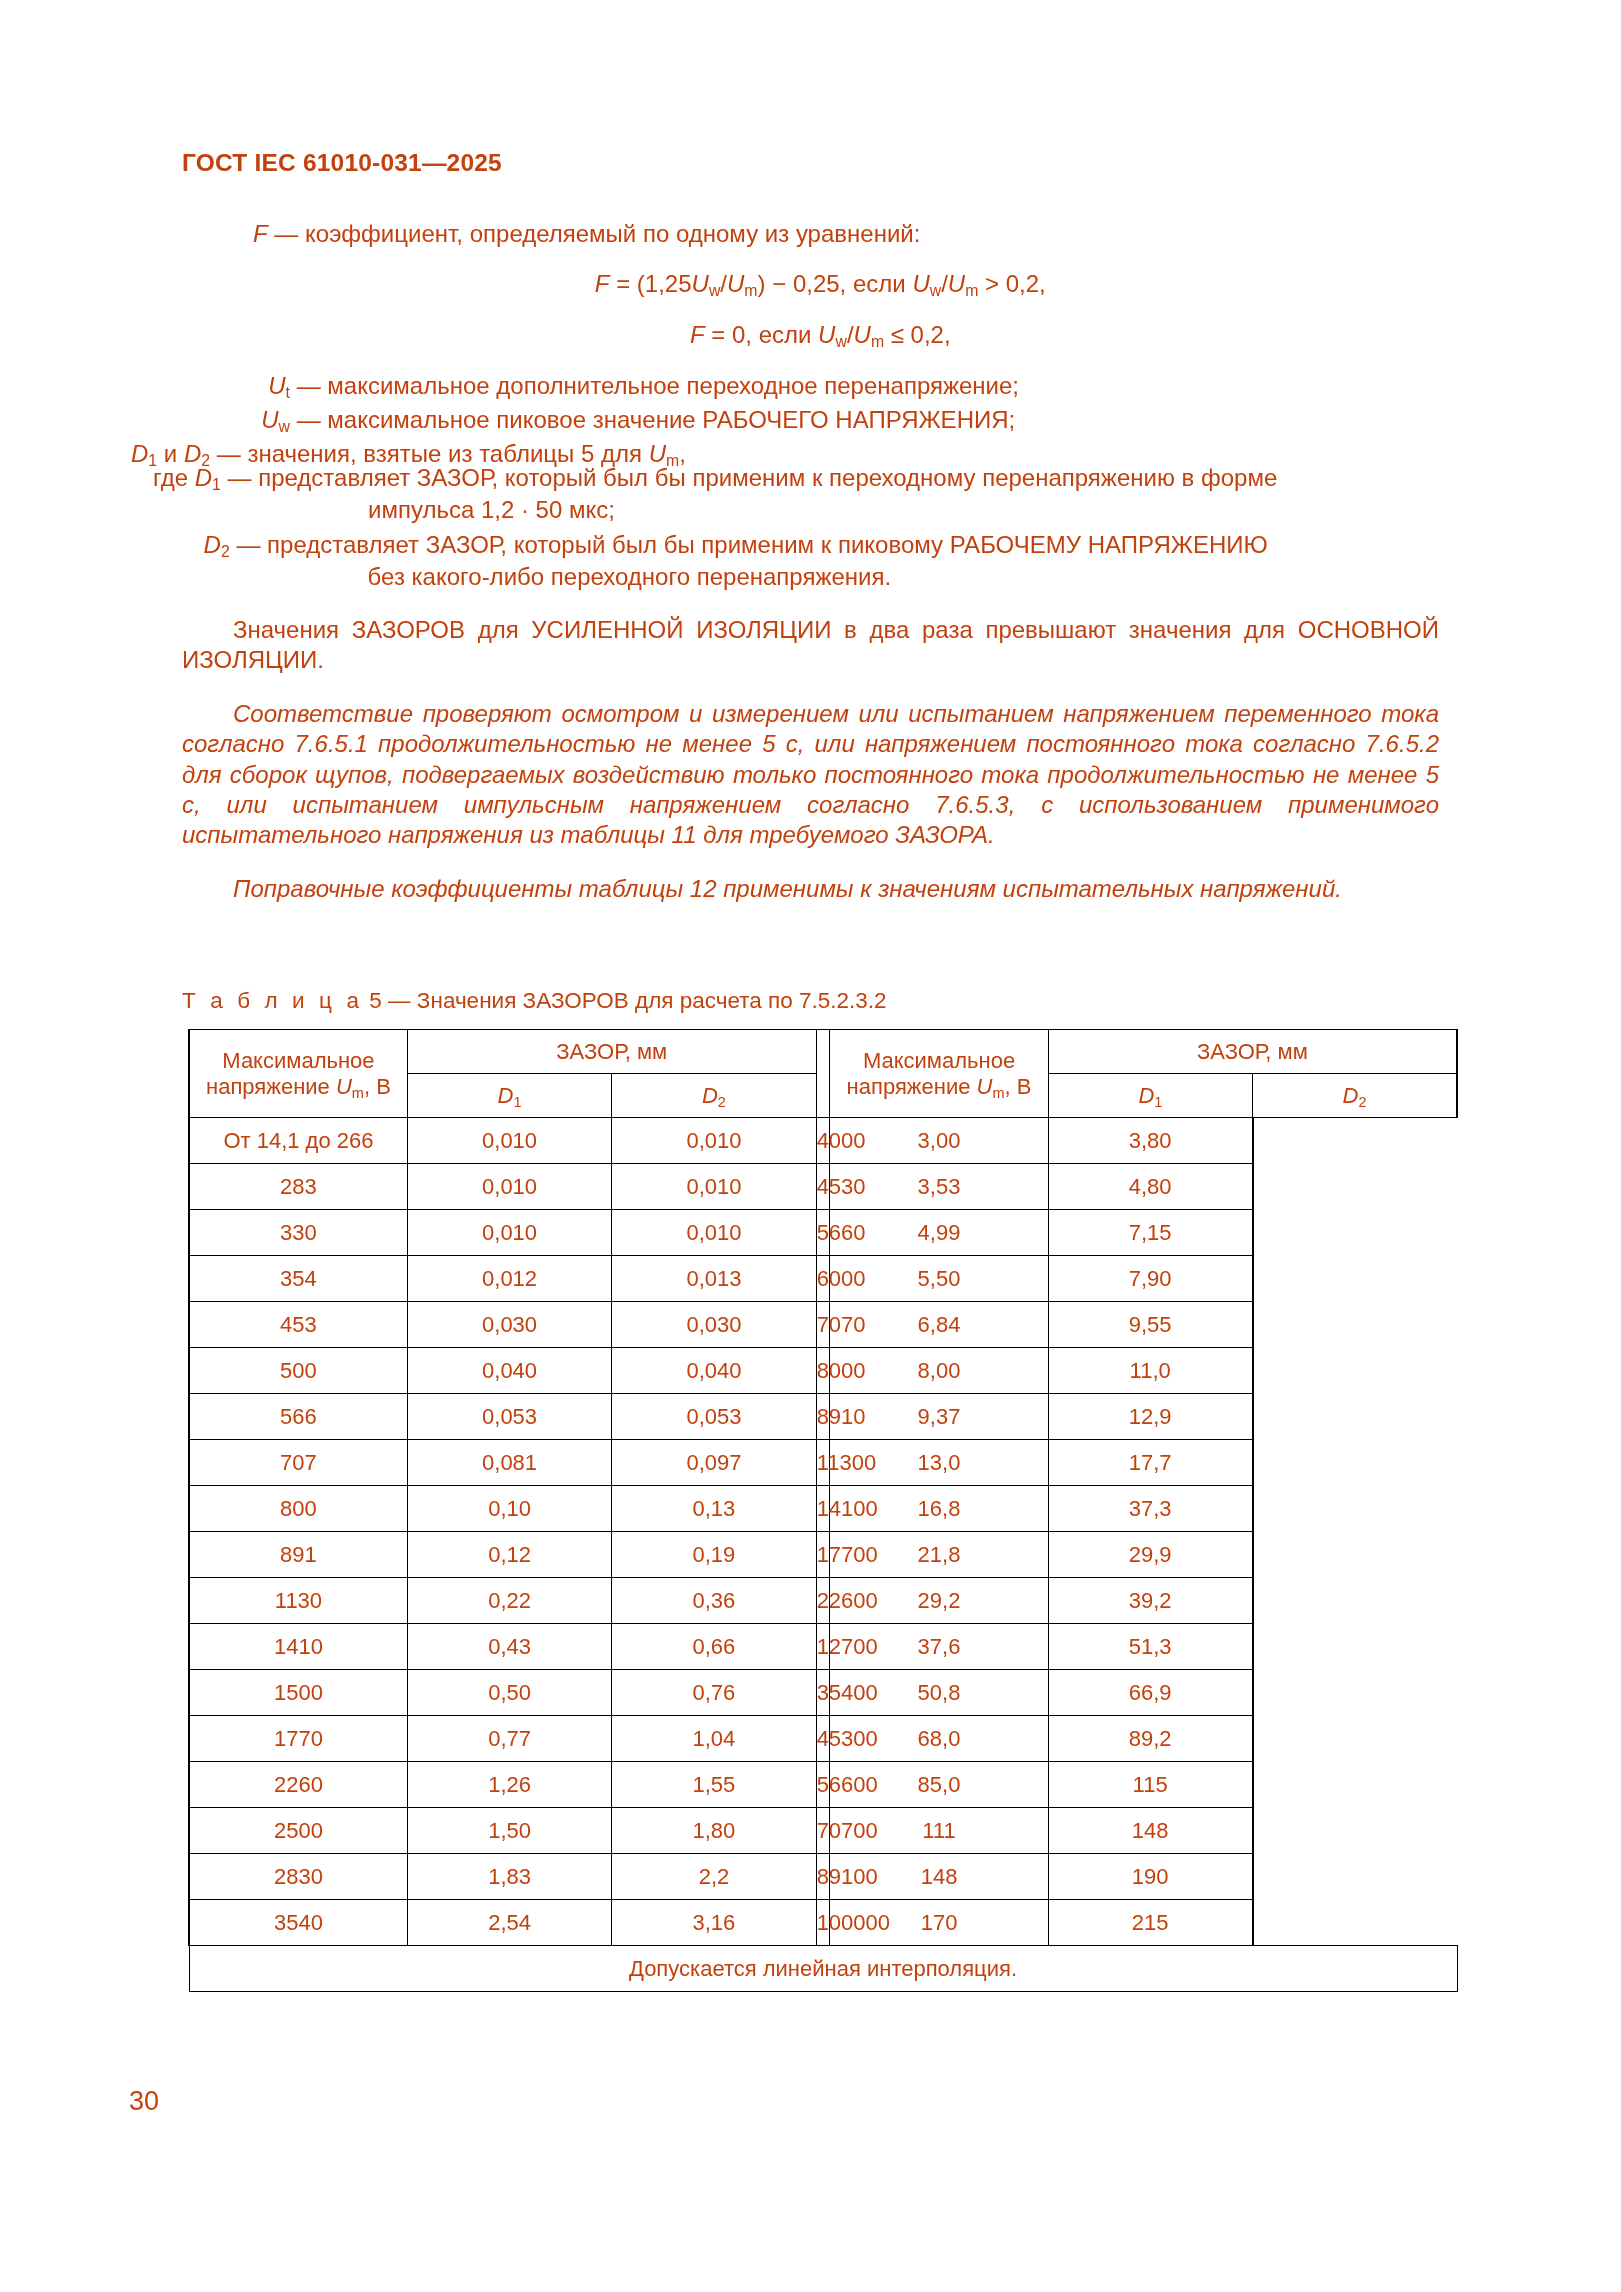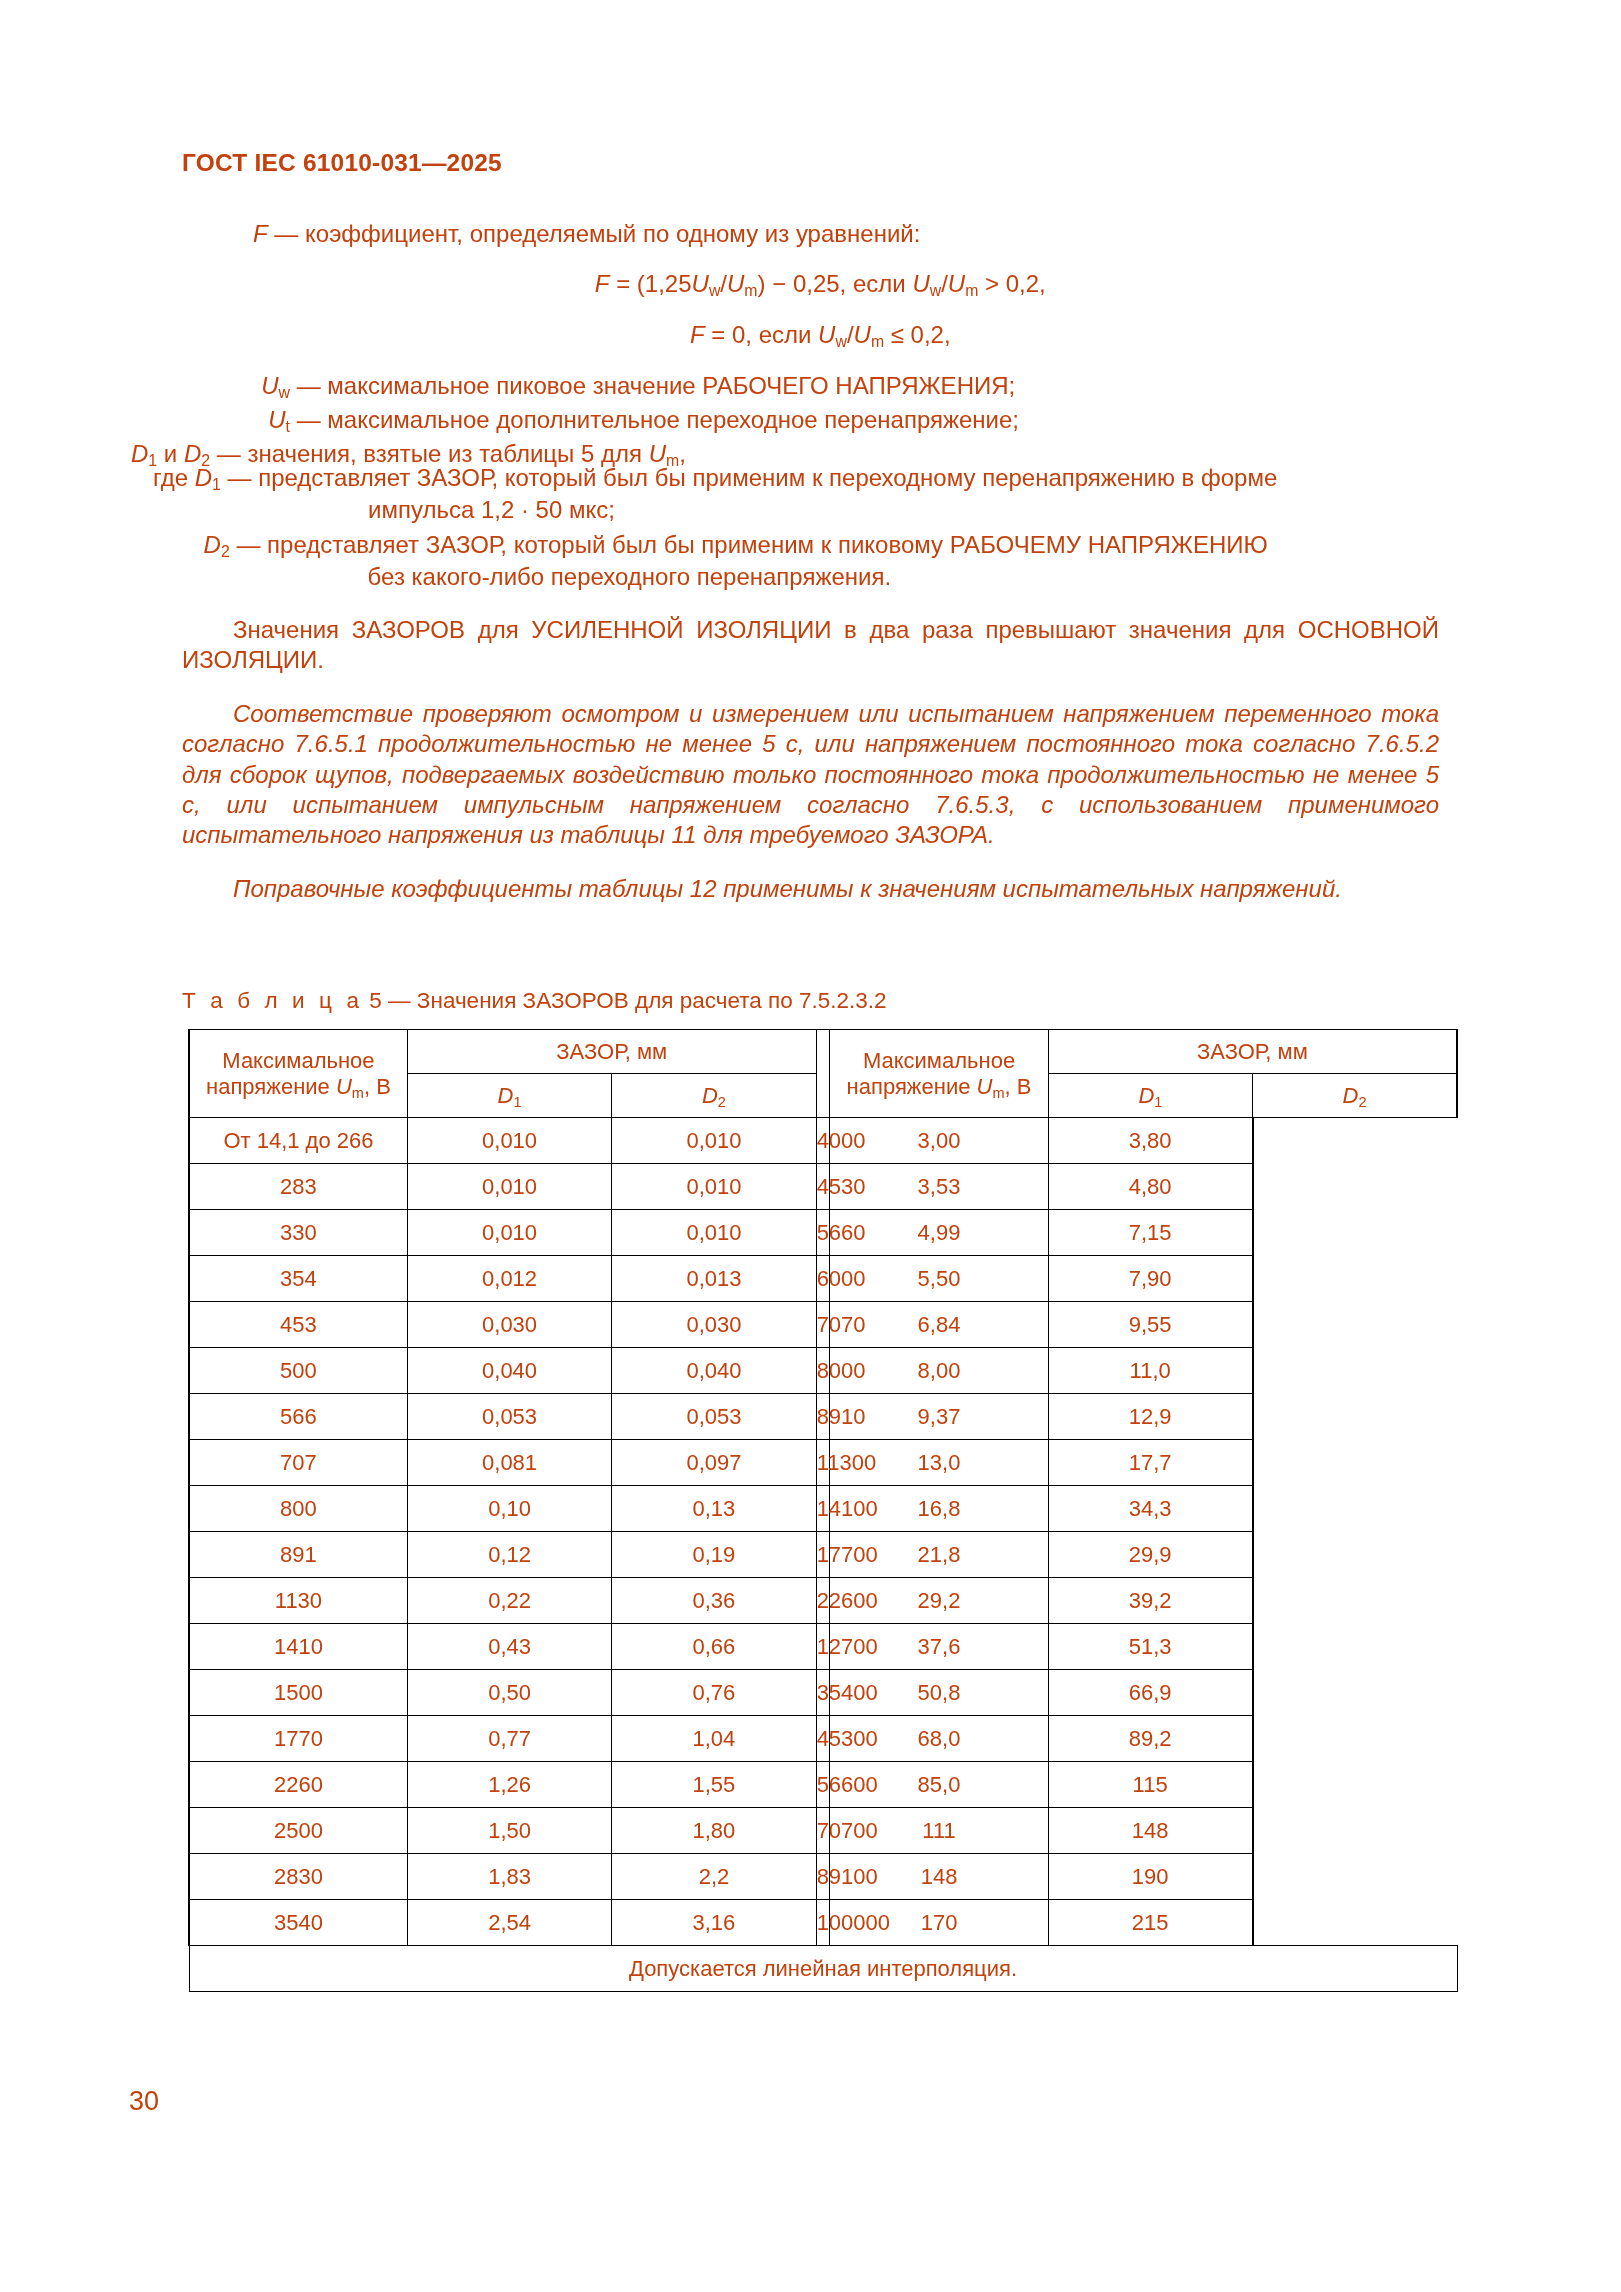--- a/index.html
+++ b/index.html
@@ -184,28 +184,28 @@
 
     <div class="eq eq-1">
       <span class="it">F</span> = (1,25<span class="it">U</span><sub>w</sub>/<span class="it">U</span><sub>m</sub>) − 0,25, если <span class="it">U</span><sub>w</sub>/<span class="it">U</span><sub>m</sub> &gt; 0,2,
     </div>
 
     <div class="eq eq-2">
       <span class="it">F</span> = 0, если <span class="it">U</span><sub>w</sub>/<span class="it">U</span><sub>m</sub> ≤ 0,2,
     </div>
 
 
+    <div class="def-line hang w-ut">
+      <span class="sym"><span class="it">U</span><sub>t</sub></span>
+      <span>— максимальное дополнительное переходное перенапряжение;</span>
+    </div>
+
     <div class="def-line hang w-uw">
       <span class="sym"><span class="it">U</span><sub>w</sub></span>
       <span>— максимальное пиковое значение РАБОЧЕГО НАПРЯЖЕНИЯ;</span>
-    </div>
-
-    <div class="def-line hang w-ut">
-      <span class="sym"><span class="it">U</span><sub>t</sub></span>
-      <span>— максимальное дополнительное переходное перенапряжение;</span>
     </div>
 
     <div class="def-line w-d12">
       <span><span class="it">D</span><sub>1</sub> и <span class="it">D</span><sub>2</sub></span>
       — значения, взятые из таблицы 5 для <span class="it">U</span><sub>m</sub>,
     </div>
 
     <div class="d1-block">
       <span class="def-line">
         где <span class="it">D</span><sub>1</sub>
@@ -331,21 +331,21 @@
             <td>11300</td>
             <td>13,0</td>
             <td class="outer-r">17,7</td>
           </tr>
           <tr>
             <td class="outer-l">800</td>
             <td>0,10</td>
             <td>0,13</td>
             <td>14100</td>
             <td>16,8</td>
-            <td class="outer-r">34,3</td>
+            <td class="outer-r">37,3</td>
           </tr>
           <tr>
             <td class="outer-l">891</td>
             <td>0,12</td>
             <td>0,19</td>
             <td>17700</td>
             <td>21,8</td>
             <td class="outer-r">29,9</td>
           </tr>
           <tr>

